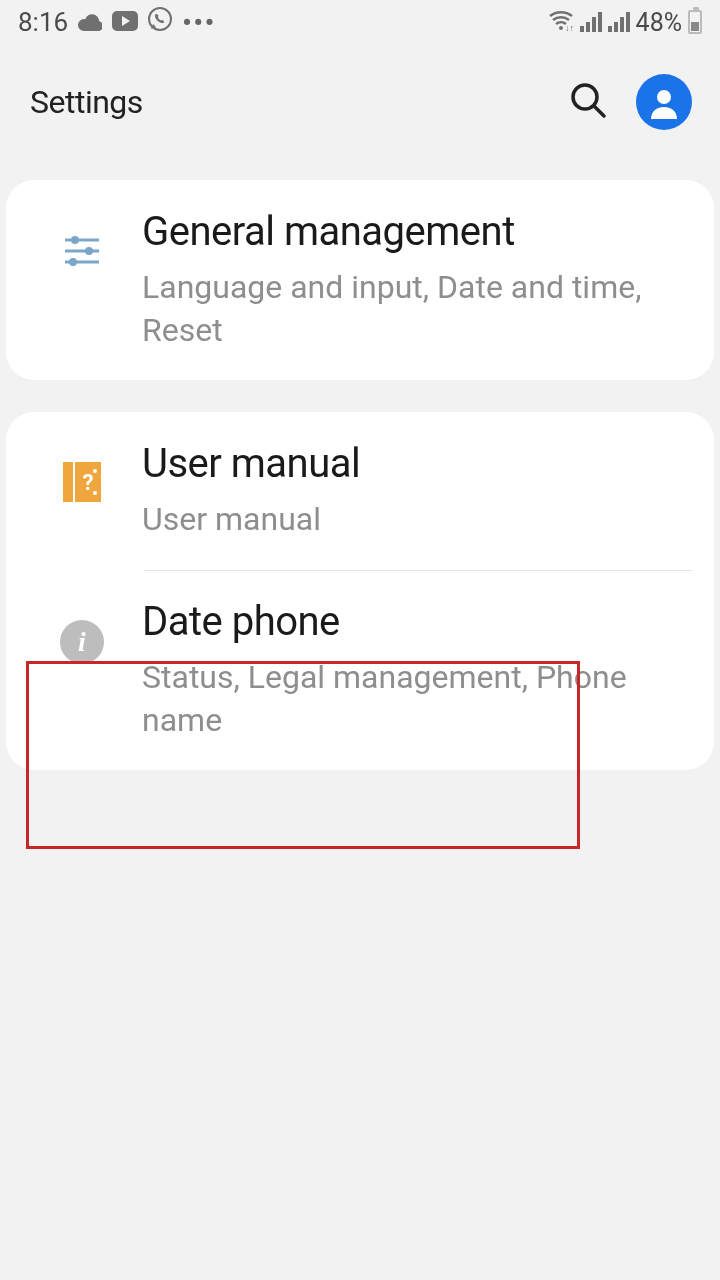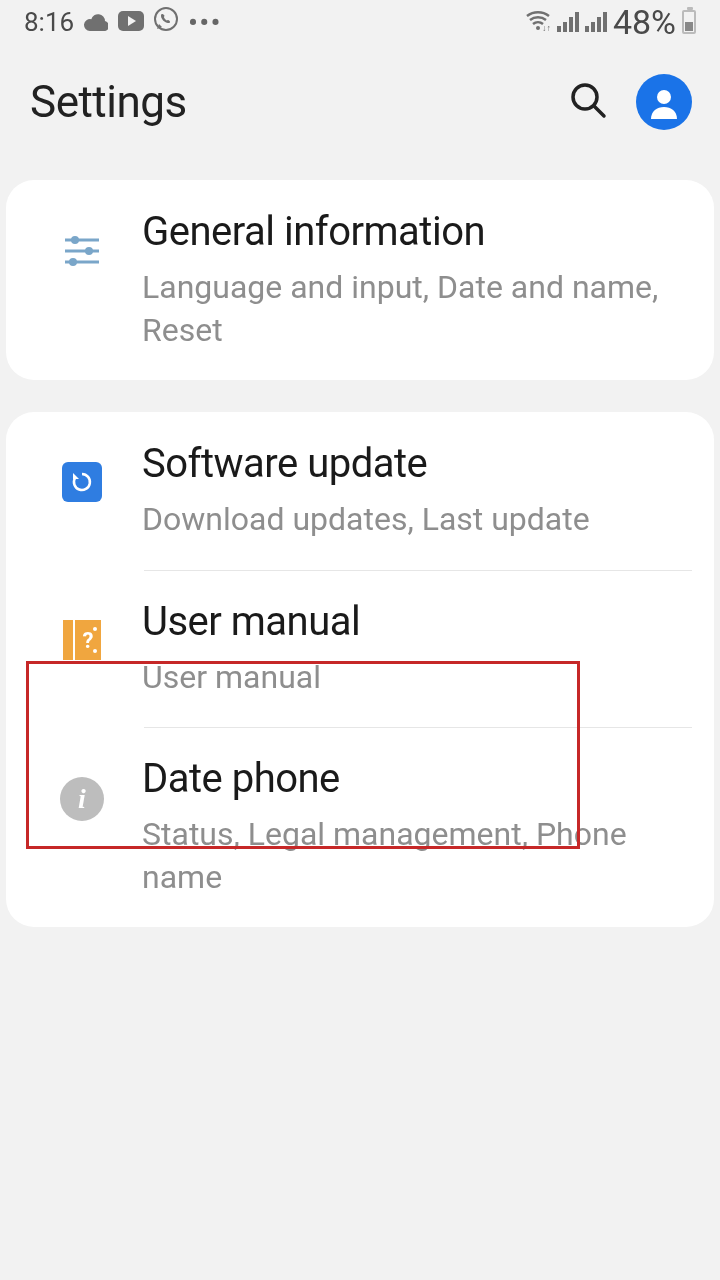--- a/index.html
+++ b/index.html
@@ -1,36 +1,36 @@
 <!DOCTYPE html>
 <html><head>
 <meta charset="utf-8">
 <style>
   * { box-sizing: border-box; margin: 0; padding: 0; }
   html, body { width: 720px; height: 1280px; font-family: -apple-system, Roboto, "Segoe UI", sans-serif; background: #f2f2f2; overflow: hidden; }
   
   
-  .status-bar { display: flex; justify-content: space-between; align-items: center; height: 44px; padding: 0 24px; font-size: 26px; color: #4a4a4a; }
+  .status-bar { display: flex; justify-content: space-between; align-items: center; height: 44px; padding: 0 18px; font-size: 26px; color: #4a4a4a; }
   .status-left { display: flex; align-items: center; gap: 10px; }
   .status-right { display: flex; align-items: center; gap: 6px; }
-  .status-right .pct { font-size: 34px; }
+  .status-right .pct { font-size: 25px; }
   .battery-shell { width: 14px; height: 24px; border: 2px solid #bbb; border-radius: 2px; position: relative; display: inline-block; }
   .battery-shell::before { content:""; position:absolute; top:-5px; left:3px; width:6px; height:3px; background:#bbb; border-radius:1px;}
   .battery-shell::after { content:""; position:absolute; bottom:1px; left:1px; right:1px; height:45%; background:#888;}
   
   .sig-bars { display:inline-flex; align-items: flex-end; gap:2px; height:20px;}
   .sig-bars span{ width:4px; background:#707070; display:inline-block;}
   .sig-bars span:nth-child(1){height:6px}
   .sig-bars span:nth-child(2){height:10px}
   .sig-bars span:nth-child(3){height:15px}
   .sig-bars span:nth-child(4){height:20px}
   
   
   .header { display: flex; align-items: center; padding: 30px 28px 50px 30px; }
-  .header-title { font-size: 44px; color: #222; font-weight: 400; flex: 1; letter-spacing: -0.5px;}
+  .header-title { font-size: 32px; color: #222; font-weight: 400; flex: 1; letter-spacing: -0.5px;}
   .header-icons { display: flex; align-items: center; gap: 28px; }
   .avatar { width: 56px; height: 56px; border-radius: 50%; background: #1a73e8; display: flex; align-items: center; justify-content: center; }
   
   
   .card { background: #fff; border-radius: 28px; margin: 0 6px 32px 6px; overflow: hidden; }
   .card:last-child{ margin-bottom:0;}
   
   .row { display: flex; align-items: flex-start; padding: 28px 24px 28px 16px; position: relative; }
   .row + .row::before { content:""; position:absolute; top:0; left:138px; right:22px; height:1px; background:#e6e6e6; }
   .icon-col { width: 120px; display: flex; justify-content: center; align-items: center; padding-top: 22px; flex-shrink:0;}
@@ -124,41 +124,27 @@
           <line x1="4" y1="10" x2="38" y2="10" stroke="#7aa6c9" stroke-width="3"></line>
             <circle cx="14" cy="10" r="4" fill="#7aa6c9"></circle>
           <line x1="4" y1="21" x2="38" y2="21" stroke="#7aa6c9" stroke-width="3"></line>
             <circle cx="28" cy="21" r="4" fill="#7aa6c9"></circle>
           <line x1="4" y1="32" x2="38" y2="32" stroke="#7aa6c9" stroke-width="3"></line>
             <circle cx="12" cy="32" r="4" fill="#7aa6c9"></circle>
         </svg>
       </span>
     </div>
     <div class="text-col">
-      <div class="row-title">General information</div>
-      <div class="row-sub">Language and input, Date and name, Reset</div>
+      <div class="row-title">General management</div>
+      <div class="row-sub">Language and input, Date and time, Reset</div>
     </div>
   </div>
 </div>
 
 <div class="card" style="position:relative;">
-  <div class="row">
-    <div class="icon-col">
-      <span class="update-box">
-        <svg width="24" height="24" viewBox="0 0 24 24">
-            <path fill="none" stroke="#fff" stroke-width="2.5" d="M12 4a8 8 0 1 1-7 4"></path>
-            <path d="M3 3v6h6z" fill="#fff"></path>
-          </svg>
-      </span>
-    </div>
-    <div class="text-col">
-      <div class="row-title">Software update</div>
-      <div class="row-sub">Download updates, Last update</div>
-    </div>
-  </div>
   <div class="row">
     <div class="icon-col">
       <span class="manual-box">
         <svg width="38" height="40" viewBox="0 0 38 40">
           <rect x="0" y="0" width="10" height="40" fill="#f0a63f"></rect>
           <rect x="12" y="0" width="26" height="40" fill="#f0a63f"></rect>
           <text x="25" y="28" text-anchor="middle" font-size="22" fill="#fff" font-weight="bold">?</text>
           <circle cx="32" cy="31" r="2" fill="#fff"></circle>
           <circle cx="32" cy="9" r="2" fill="#fff"></circle>
         </svg>

